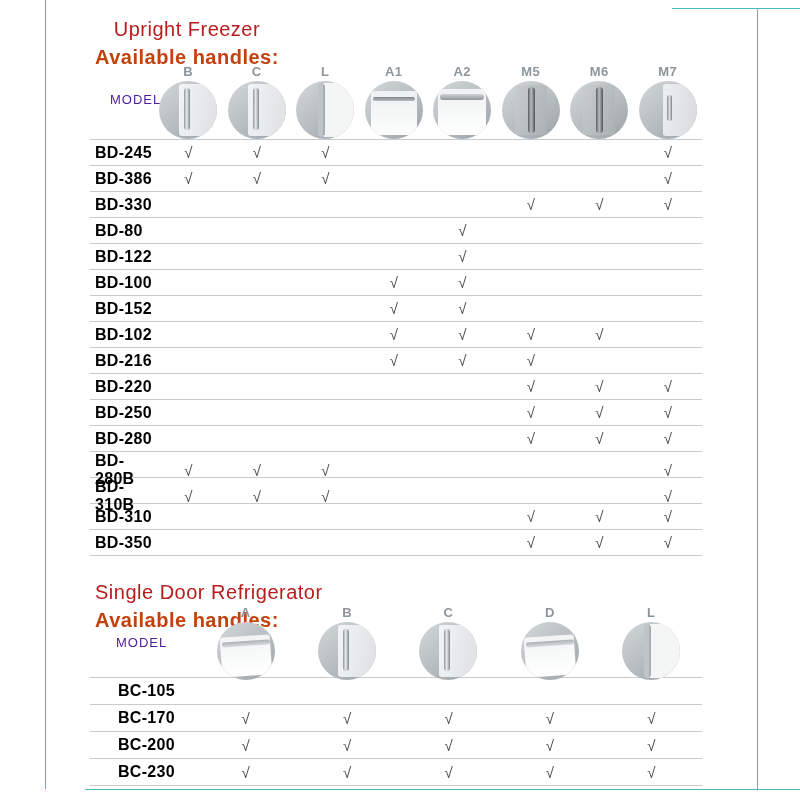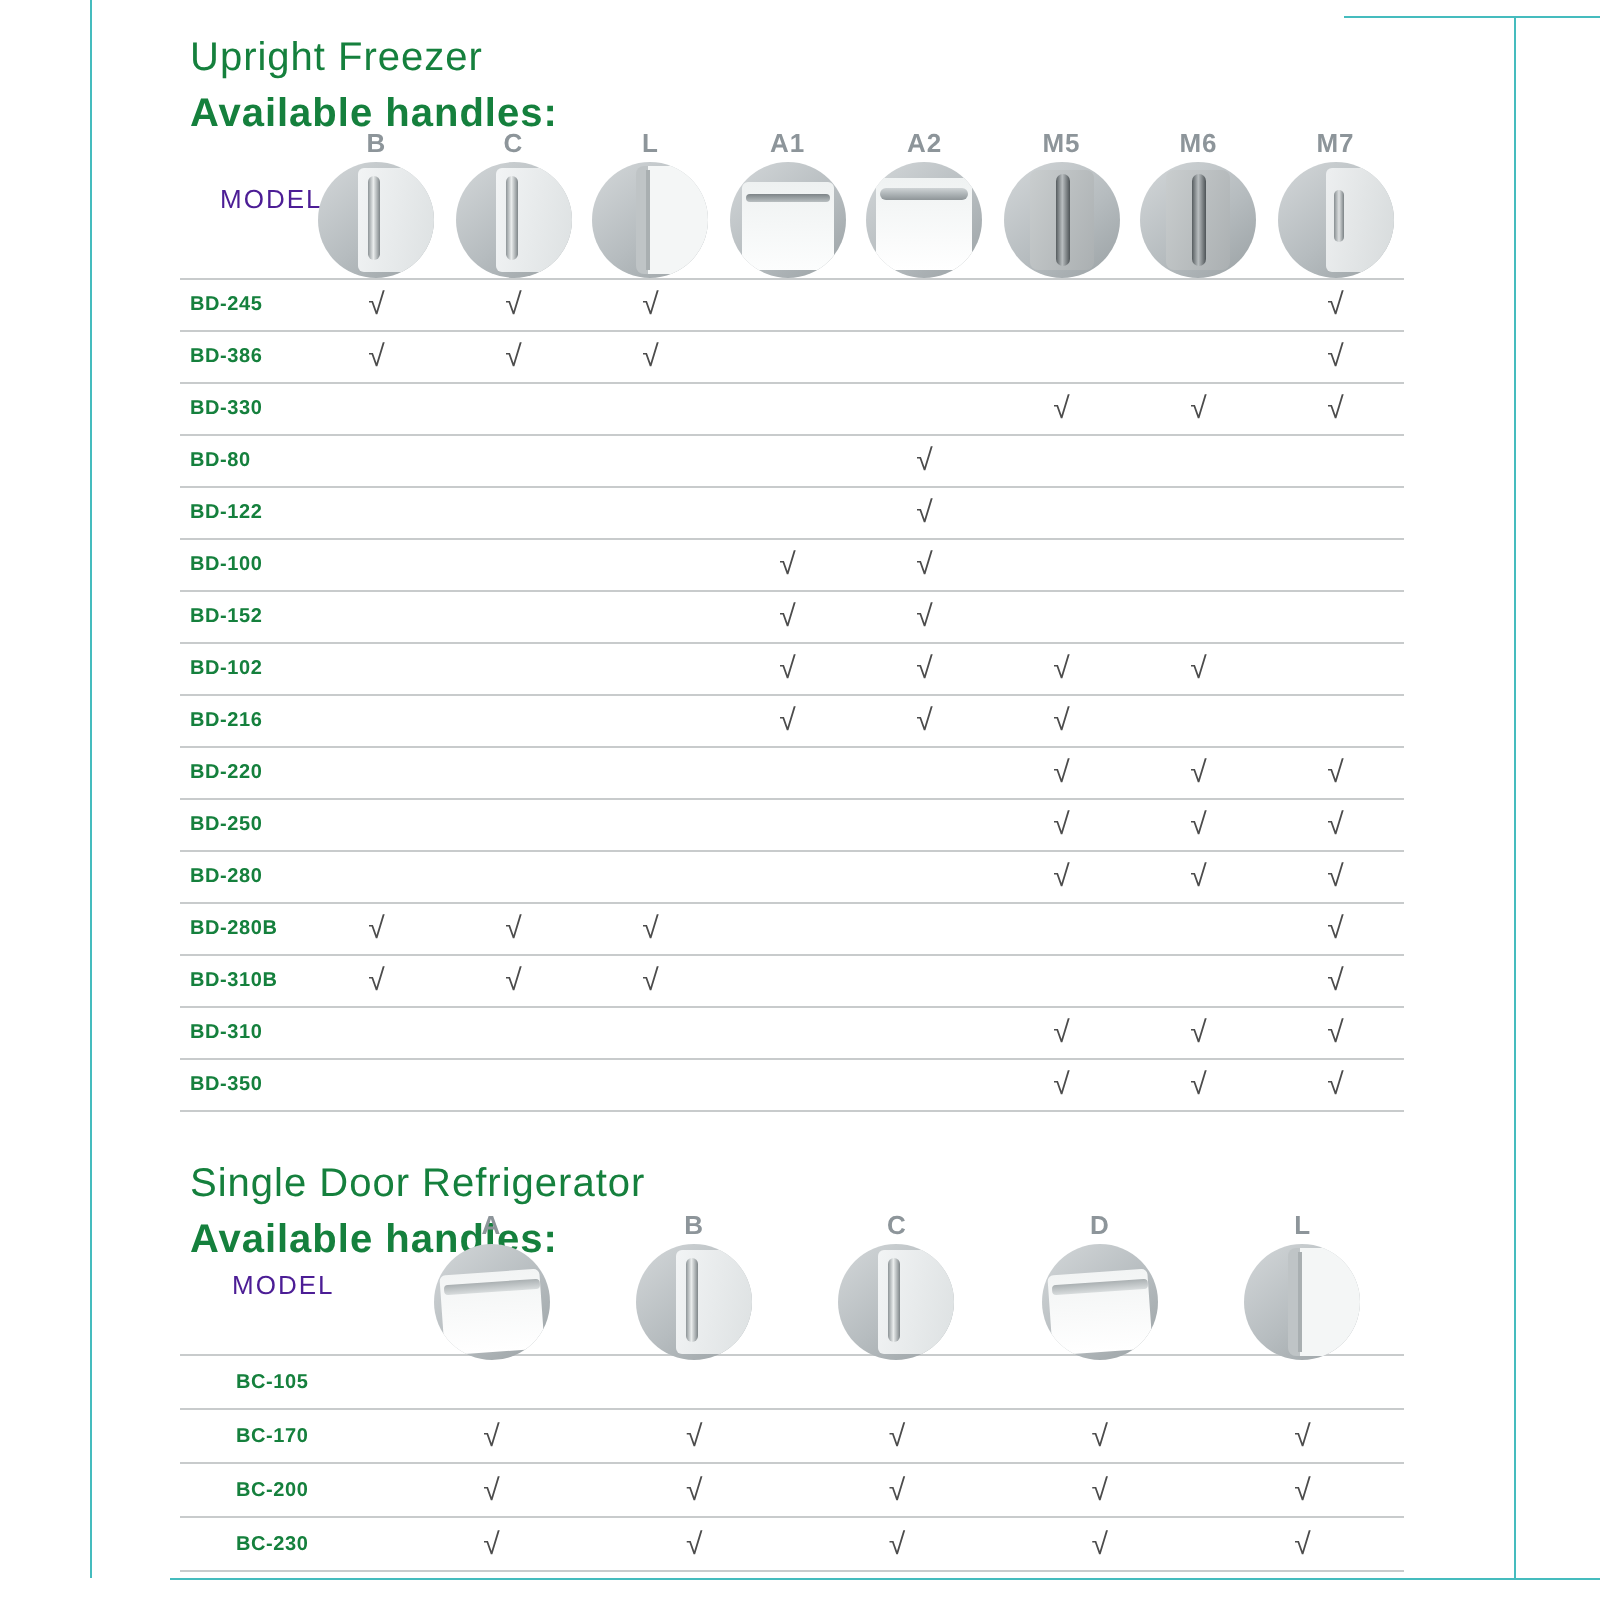--- a/index.html
+++ b/index.html
@@ -11,22 +11,22 @@
   
   .deco { position:absolute; background:#45bcbe; }
   .deco-left   { left:45px;  top:0;     width:1px;   height:789px; }
   .deco-right  { left:757px; top:8px;   width:1px;   height:781px; }
   .deco-top    { left:672px; top:8px;   width:128px; height:1px; }
   .deco-bottom { left:85px;  top:789px; width:715px; height:1px; }
 
   .section-head { position:absolute; left:95px; }
   .head-upright { top:16px; }
   .head-single  { top:560px;margin-top:19px; }
-  .section-title { margin:0; font-size:20px; font-weight:400; color:#15803d; letter-spacing:0.5px; line-height:26px; }
-  .section-sub   { margin:2px 0 0 0; font-size:20px; font-weight:700; color:#15803d; letter-spacing:0.5px; line-height:26px; }
+  .section-title { margin:0; font-size:20px; font-weight:400; color:#b91c1c; letter-spacing:0.5px; line-height:26px;text-align:center; }
+  .section-sub   { margin:2px 0 0 0; font-size:20px; font-weight:700; color:#c2410c; letter-spacing:0.5px; line-height:26px; }
 
   .htable { position:absolute; left:90px; width:612px; }
   .table-upright { top:60px; }
   .table-single  { top:605px; }
 
   .t-header { display:grid; align-items:end; border-bottom:1px solid #c8cbcc; }
   .t-row    { display:grid; align-items:center; border-bottom:1px solid #c8cbcc; }
   .table-upright .t-header, .table-upright .t-row { grid-template-columns:64px repeat(8, 1fr); }
   .table-single  .t-header, .table-single  .t-row { grid-template-columns:105px repeat(5, 1fr); }
   .table-upright .t-header { height:80px; }
@@ -71,21 +71,21 @@
   [data-icon="small-vertical-handle"]::before { left:24px; top:3px; width:34px; height:52px;
       background:linear-gradient(100deg,#edeff0,#d7dbdc); border-radius:3px; }
   [data-icon="small-vertical-handle"]::after  { left:28px; top:14px; width:5px; height:26px;
       background:linear-gradient(90deg,#878e91,#dde0e1 50%,#7b8285); border-radius:3px; }
 
   [data-icon="top-shelf"]::before { left:4px; top:14px; width:50px; height:40px;
       background:linear-gradient(#f2f4f4,#ffffff); border-radius:3px; transform:rotate(-4deg); }
   [data-icon="top-shelf"]::after  { left:5px; top:19px; width:48px; height:5px;
       background:linear-gradient(#aab0b2,#d8dcdd); border-radius:2px; transform:rotate(-4deg); }
 
-  .model-cell { padding-left:5px; font-size:10px; font-weight:700; color:#15803d; letter-spacing:0.3px; }
+  .model-cell { padding-left:5px; font-size:16px; font-weight:700; color:#000000; letter-spacing:0.3px; }
   .table-single .model-cell { padding-left:28px; }
   .check-cell { text-align:center; font-size:15px; color:#4c4c4c; }
 </style>
 </head>
 <body>
 
 <div class="page">
 
   <div class="deco deco-left"></div>
   <div class="deco deco-right"></div>

